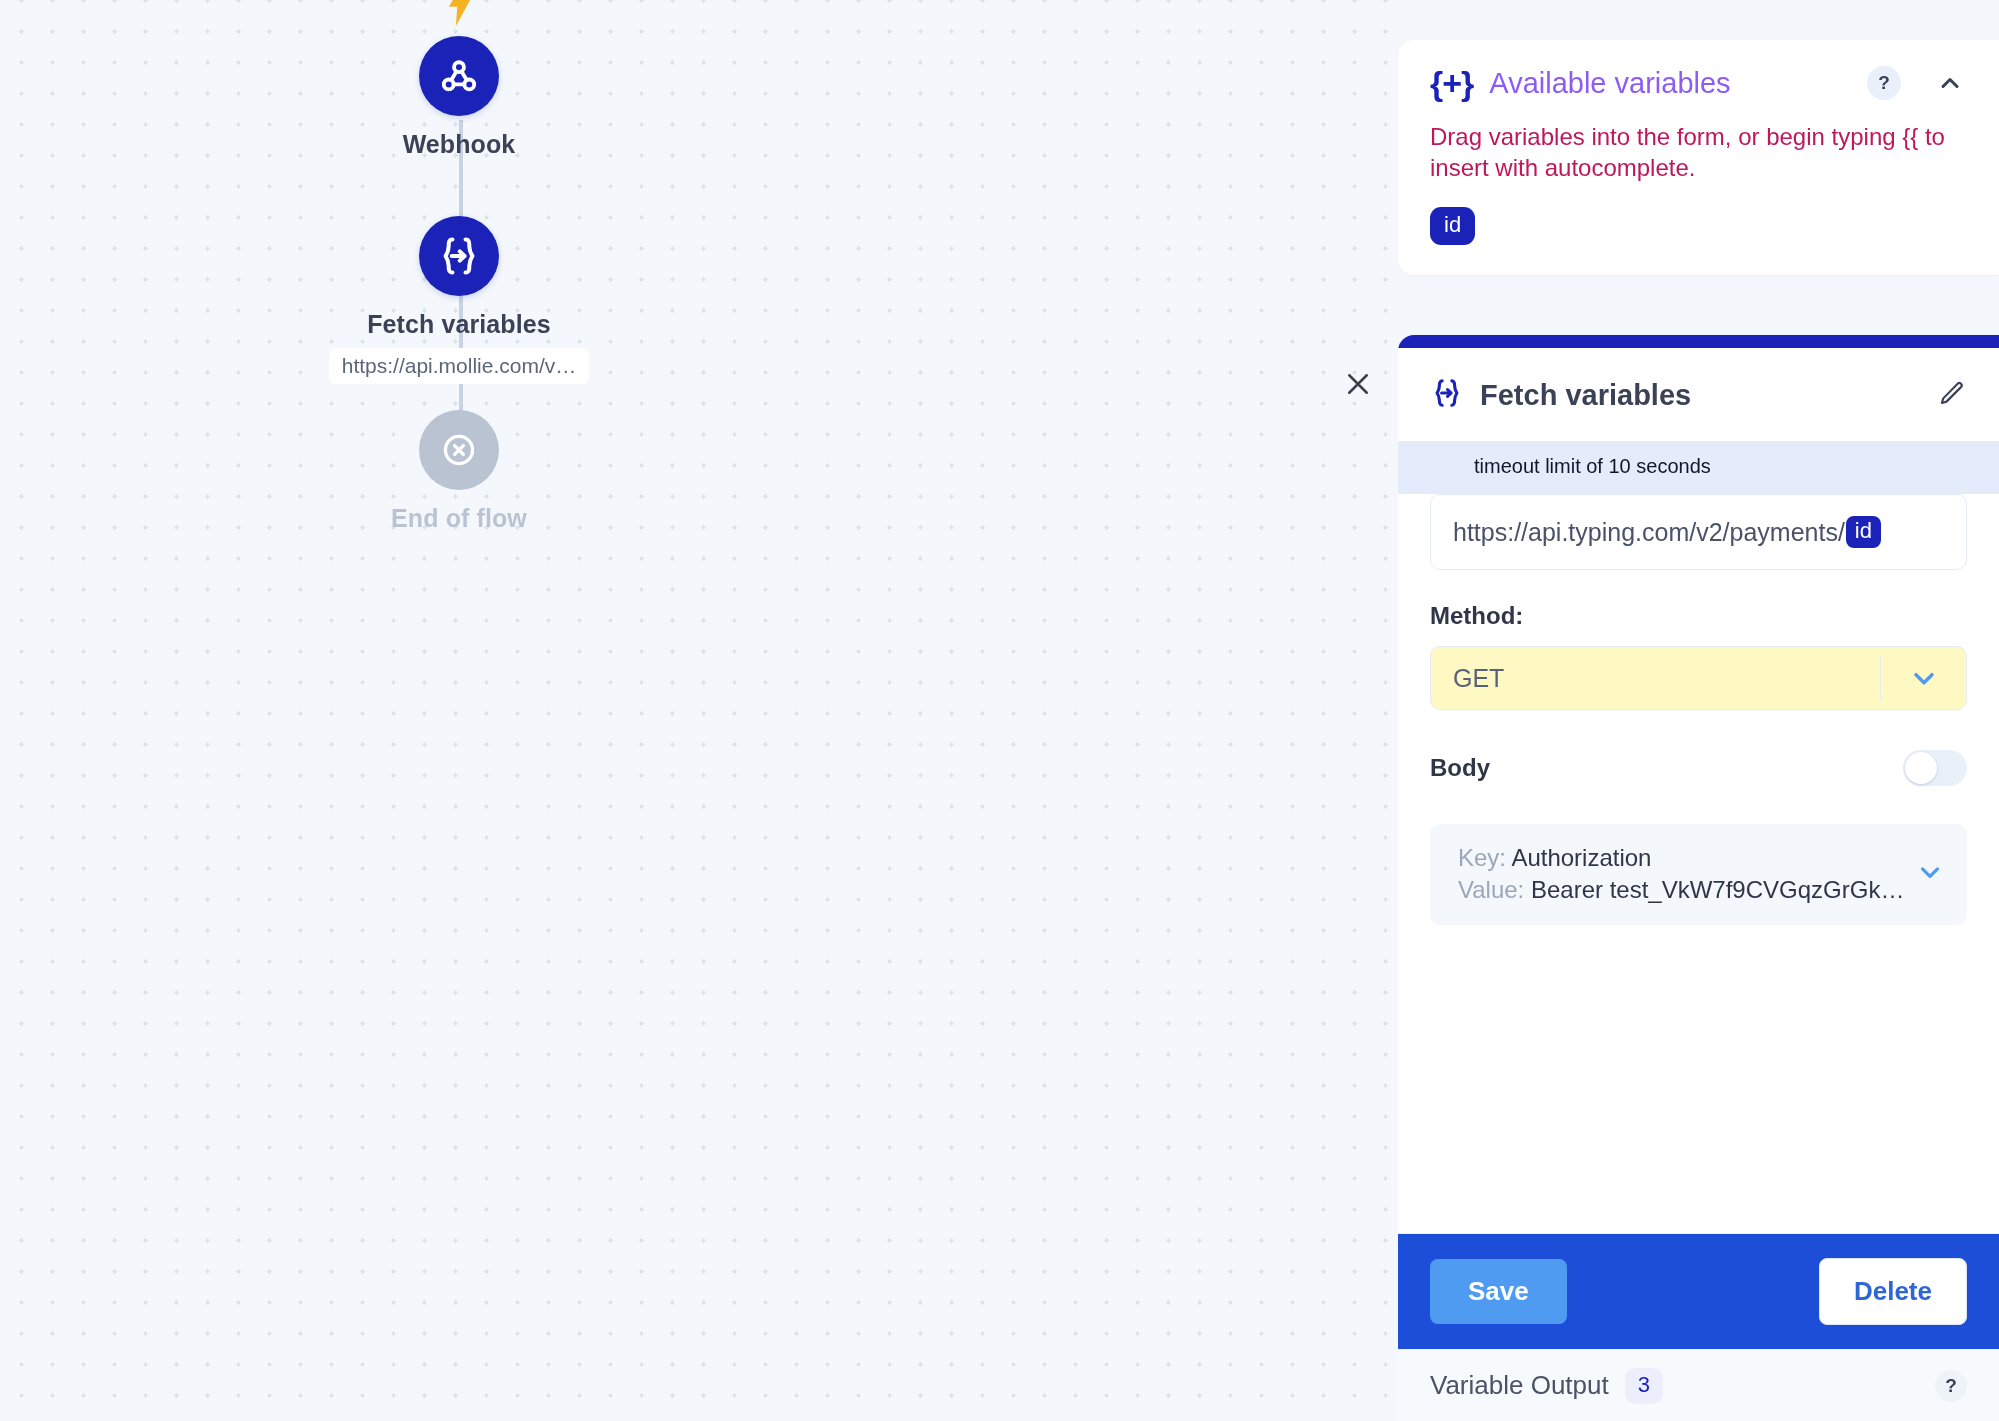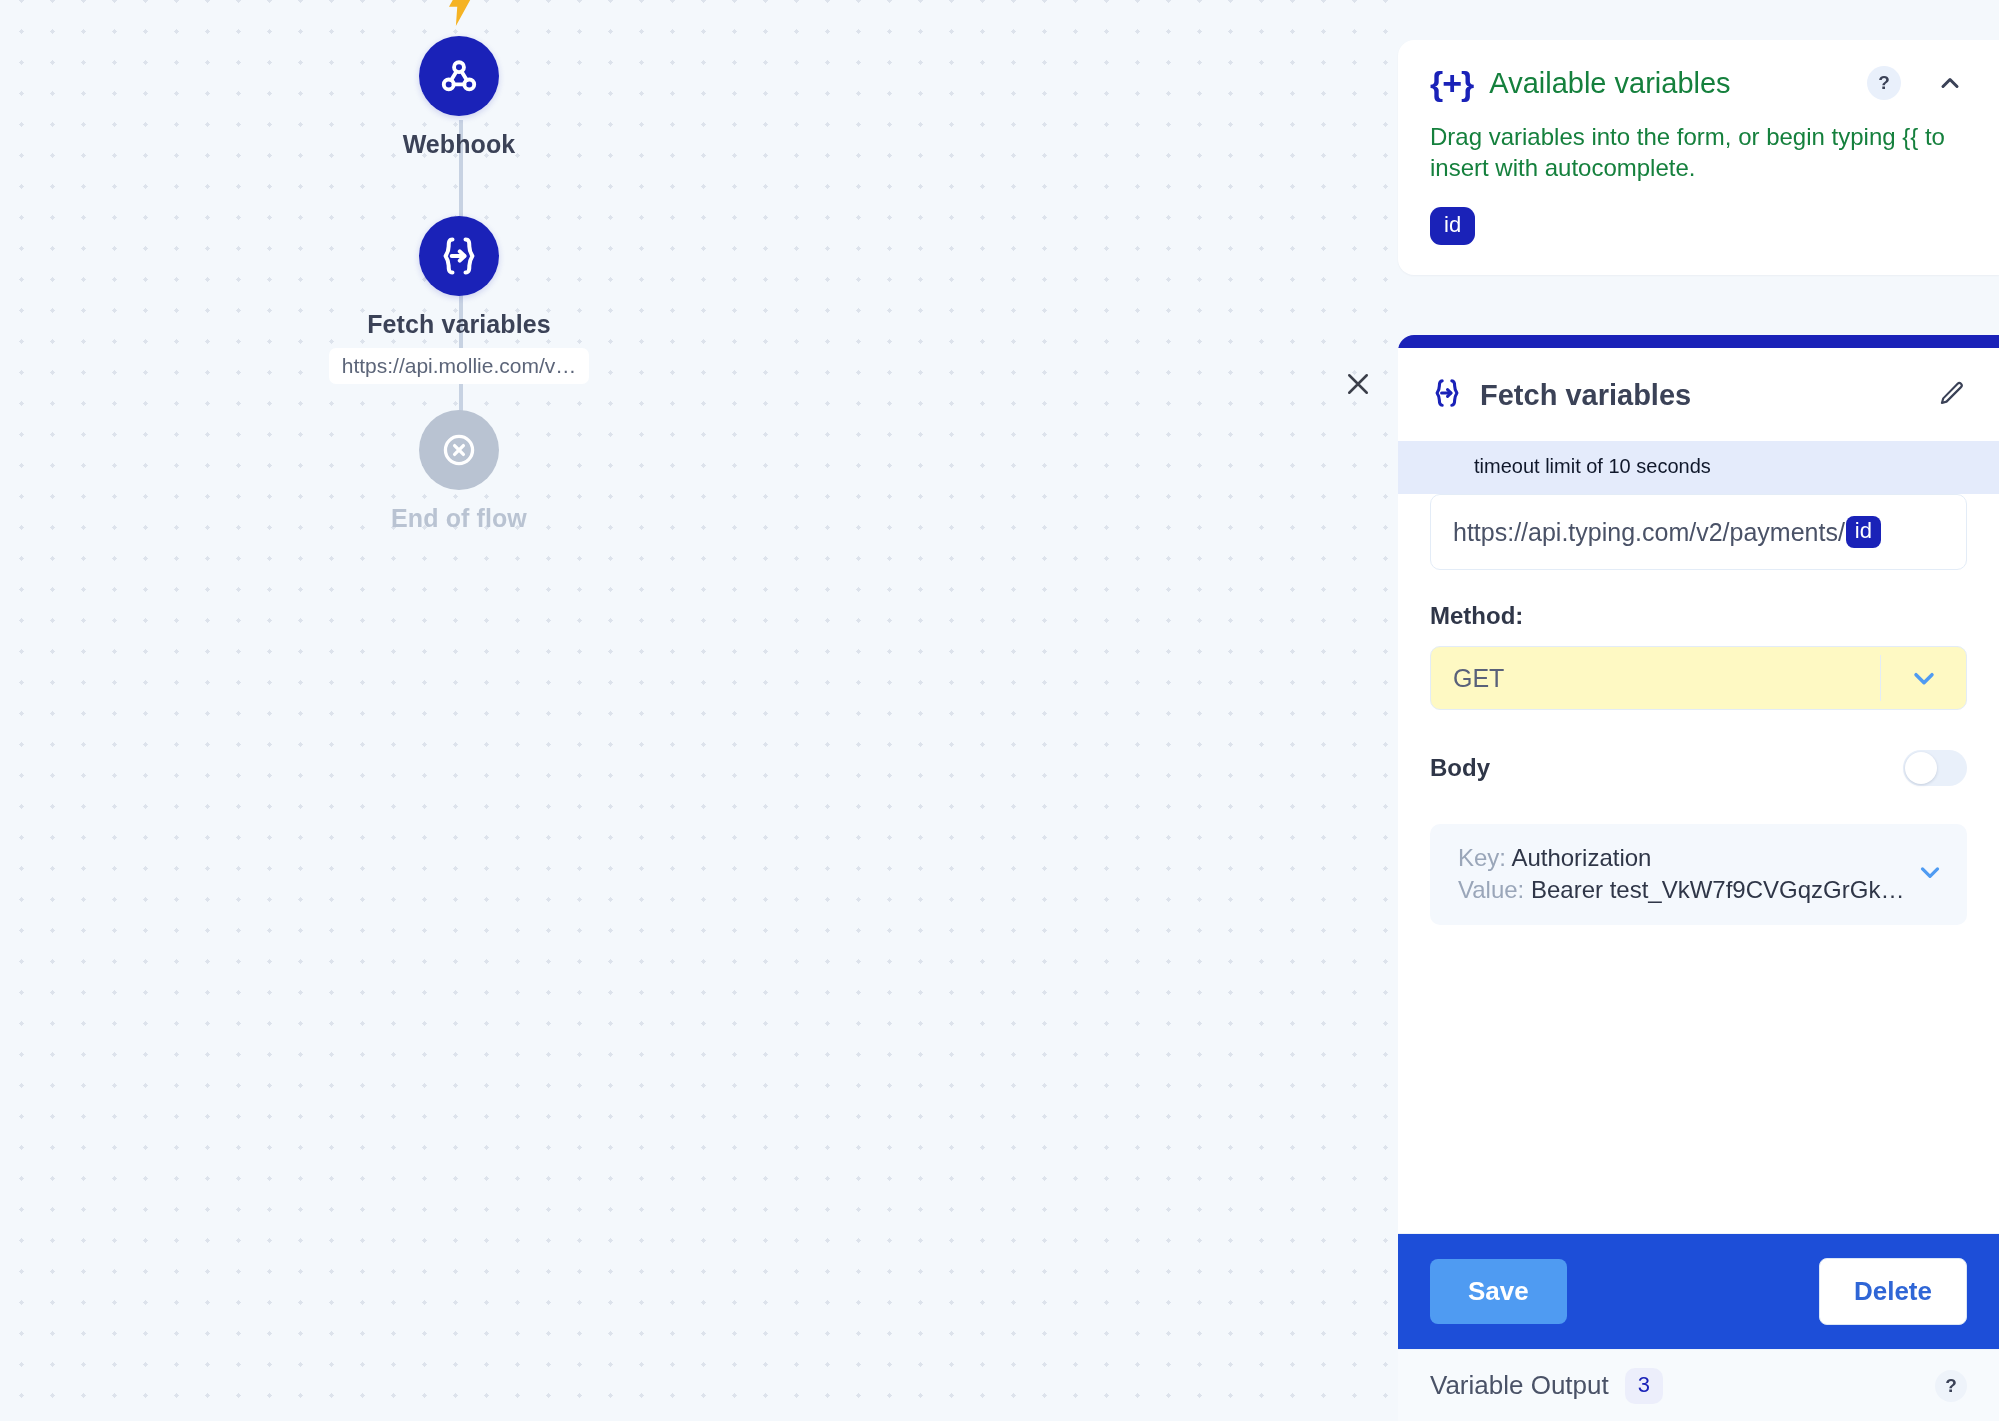--- a/index.html
+++ b/index.html
@@ -124,21 +124,21 @@
   .brace-icon {
     color: #1a22b8;
     font-weight: bold;
     font-size: 34px;
     line-height: 1;
     letter-spacing: -1px;
     font-family: "Liberation Sans", sans-serif;
   }
   .card-title {
     font-size: 29px;
-    color: #15803d;
+    color: #8b5cf6;
     flex: 1;
   }
   .help-badge {
     width: 34px; height: 34px;
     border-radius: 50%;
     background: #e9f0fb;
     color: #3b4257;
     font-size: 19px;
     font-weight: bold;
     display: flex; align-items: center; justify-content: center;
@@ -147,21 +147,21 @@
   .chev-up {
     width: 34px; height: 34px;
     display: flex; align-items: center; justify-content: center;
     margin-left: 16px;
     cursor: pointer;
   }
   .help-text {
     margin-top: 22px;
     font-size: 24px;
     line-height: 1.28;
-    color: #15803d;
+    color: #be185d;
   }
   .var-chip {
     display: inline-block;
     margin-top: 24px;
     background: #1a22b8;
     color: #ffffff;
     border-radius: 11px;
     padding: 5px 14px 7px;
     font-size: 22px;
     cursor: grab;

